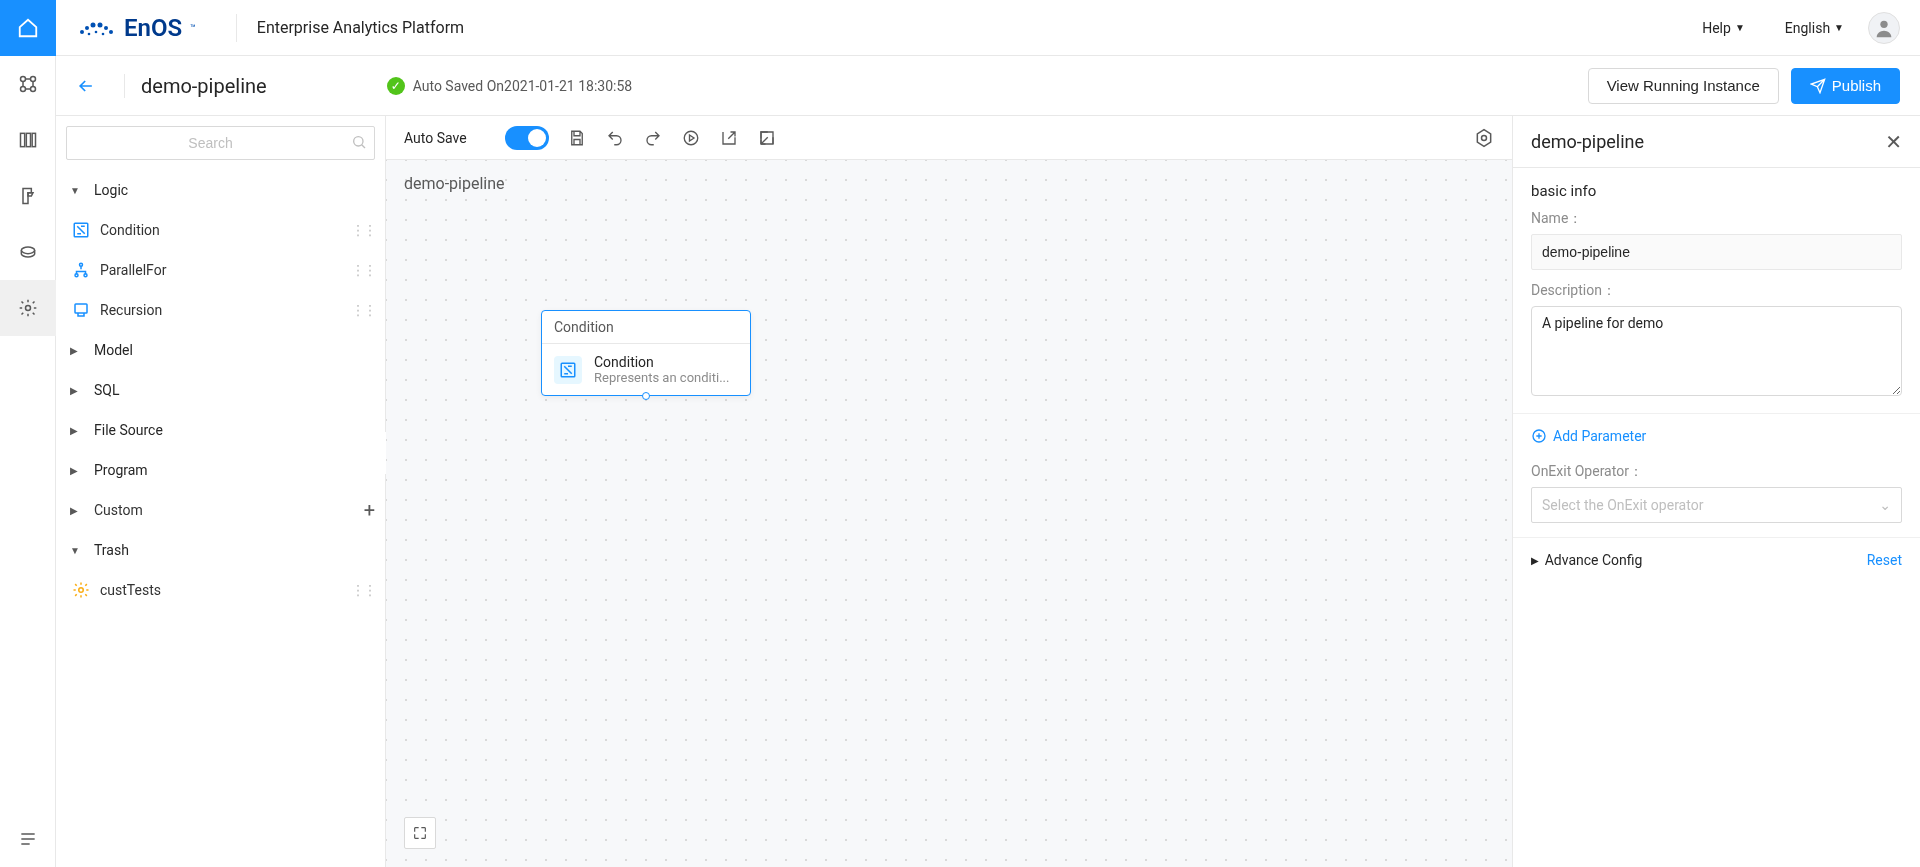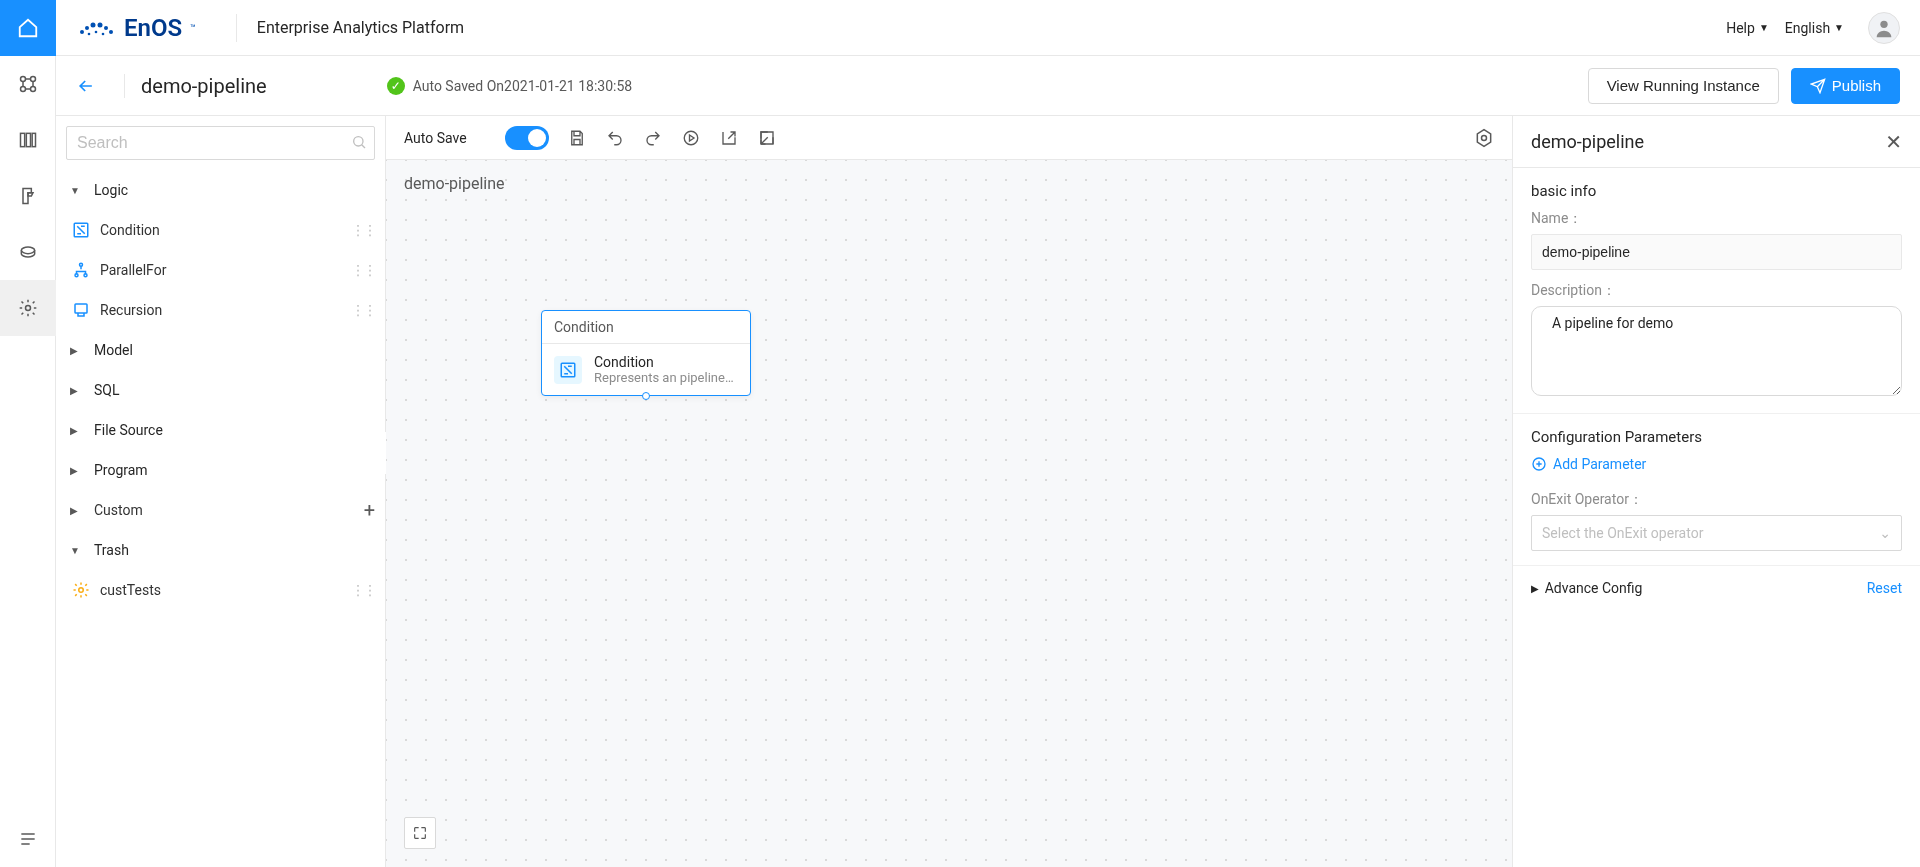--- a/index.html
+++ b/index.html
@@ -16,21 +16,21 @@
 
 .main { flex: 1; display: flex; flex-direction: column; }
 
 
 .header { height: 56px; border-bottom: 1px solid #e8e8e8; display: flex; align-items: center; padding: 0 20px; }
 .logo { display: flex; align-items: center; gap: 8px; margin-right: 20px; }
 .logo-text { font-size: 24px; font-weight: 600; color: #003a8c; }
 .vsep { width: 1px; height: 28px; background: #e8e8e8; margin: 0 20px; }
 .header-title { font-size: 16px; color: #262626; }
 .header .spacer { flex: 1; }
-.header-link { color: #262626; cursor: pointer; display: flex; align-items: center; gap: 4px; margin-left: 16px; }
+.header-link { color: #262626; cursor: pointer; display: flex; align-items: center; gap: 4px; margin-left: 40px; }
 .caret-down { font-size: 10px; }
 .avatar { width: 32px; height: 32px; border-radius: 50%; background: #f0f2f5; margin-left: 24px; display: flex; align-items: center; justify-content: center; border: 1px solid #e0e0e0; }
 
 
 .subheader { height: 60px; border-bottom: 1px solid #e8e8e8; display: flex; align-items: center; padding: 0 20px; }
 .back-arrow { color: #1890ff; font-size: 20px; margin-right: 12px; cursor: pointer; }
 .subheader .vsep2 { width: 1px; height: 24px; background: #e8e8e8; margin: 0 16px; }
 .pipeline-name { font-size: 20px; color: #262626; }
 .save-status { display: flex; align-items: center; gap: 8px; margin-left: 120px; color: #595959; }
 .check-icon { width: 18px; height: 18px; border-radius: 50%; background: #52c41a; display: flex; align-items: center; justify-content: center; color: #fff; font-size: 12px; }
@@ -39,21 +39,21 @@
 .subheader .spacer { flex: 1; }
 .subheader .btn { margin-left: 12px; }
 
 
 .content { flex: 1; display: flex; min-height: 0; }
 
 
 .left-panel { width: 330px; border-right: 1px solid #e8e8e8; display: flex; flex-direction: column; position: relative; }
 .search-wrap { padding: 10px; }
 .search-box { position: relative; }
-.search-input { width: 100%; height: 34px; border: 1px solid #d9d9d9; border-radius: 2px; padding: 0 30px 0 10px; font-size: 16px; }
+.search-input { width: 100%; height: 34px; border: 1px solid #d9d9d9; border-radius: 2px; padding: 0 30px 0 10px; font-size: 14px; text-align: center; }
 .search-input::placeholder { color: #bfbfbf; }
 .search-icon { position: absolute; right: 8px; top: 8px; color: #bfbfbf; }
 .tree { flex: 1; overflow: auto; }
 .tree-group { height: 40px; display: flex; align-items: center; padding-left: 14px; cursor: pointer; color: #262626; }
 .tree-group .toggle { width: 14px; font-size: 10px; color: #595959; margin-right: 10px; }
 .tree-item { height: 40px; display: flex; align-items: center; padding-left: 14px; padding-right: 10px; cursor: pointer; }
 .tree-item .icon-slot { width: 22px; display: flex; justify-content: center; margin-right: 8px; color: #1890ff; }
 .tree-item.child { padding-left: 14px; }
 .tree-item .drag { margin-left: auto; color: #bfbfbf; font-size: 14px; letter-spacing: -2px; }
 .tree-item .plus { margin-left: auto; color: #595959; font-size: 20px; }
@@ -83,21 +83,21 @@
 
 
 .right-panel { width: 408px; border-left: 1px solid #e8e8e8; display: flex; flex-direction: column; overflow: auto; }
 .rp-head { height: 52px; display: flex; align-items: center; padding: 0 18px; border-bottom: 1px solid #e8e8e8; }
 .rp-title { font-size: 18px; color: #262626; }
 .rp-close { margin-left: auto; font-size: 20px; color: #595959; cursor: pointer; }
 .rp-section { padding: 14px 18px; border-bottom: 1px solid #f0f0f0; }
 .rp-label { color: #8c8c8c; margin-bottom: 6px; }
 .rp-heading { color: #262626; margin-bottom: 10px; font-size: 15px; }
 .rp-input { width: 100%; height: 36px; border: 1px solid #e8e8e8; background: #fafafa; padding: 0 10px; border-radius: 2px; color: #262626; font-size: 14px; }
-.rp-textarea { width: 100%; height: 90px; border: 1px solid #d9d9d9; padding: 8px 20px; border-radius: 10px; resize: both; font-family: inherit; font-size: 14px; color: #262626; }
+.rp-textarea { width: 100%; height: 90px; border: 1px solid #d9d9d9; padding: 8px 10px; border-radius: 4px; resize: both; font-family: inherit; font-size: 14px; color: #262626; }
 .rp-link { color: #1890ff; cursor: pointer; display: inline-flex; align-items: flex-start; gap: 6px; }
 .rp-select { width: 100%; height: 36px; border: 1px solid #d9d9d9; border-radius: 2px; padding: 0 10px; color: #bfbfbf; display: flex; align-items: center; justify-content: space-between; cursor: pointer; }
 .rp-foot { display: flex; align-items: center; padding: 14px 18px; }
 .rp-adv { color: #262626; cursor: pointer; display: flex; align-items: center; gap: 6px; }
 .rp-reset { margin-left: auto; color: #1890ff; cursor: pointer; }
 svg { display: block; }
 </style>
 </head>
 <body>
 
@@ -351,21 +351,21 @@
             <div class="node-head">Condition</div>
             <div class="node-body">
               <div class="node-icon">
                   <svg width="18" height="18" viewBox="0 0 24 24" fill="none" stroke="#1890ff" stroke-width="2">
                     <rect x="3" y="3" width="18" height="18" rx="1"></rect>
                     <path d="M7 7l10 10M7 17h5M12 7h5"></path>
                   </svg>
                 </div>
               <div class="node-text">
                 <div class="t1">Condition</div>
-                <div class="t2">Represents an pipeline...</div>
+                <div class="t2">Represents an conditi...</div>
               </div>
             </div>
             <div class="node-port"></div>
           </div>
           <div class="fullscreen-btn">
             <svg width="16" height="16" viewBox="0 0 24 24" fill="none" stroke="currentColor" stroke-width="1.8">
                 <path d="M4 4h6M4 4v6M20 4h-6M20 4v6M14 4l6 0M4 20h6M4 20v-6M20 20h-6M20 20v-6"></path>
               </svg>
           </div>
         </div>
@@ -378,21 +378,20 @@
         </div>
         <div class="rp-section">
           <div class="rp-heading">basic info</div>
           <div class="rp-label">Name：</div>
           <input class="rp-input" readonly="" value="demo-pipeline" style="">
           <div style="height:12px;"></div>
           <div class="rp-label">Description：</div>
           <textarea class="rp-textarea" style="">A pipeline for demo</textarea>
         </div>
         <div class="rp-section">
-          <div class="rp-heading">Configuration Parameters</div>
           <div class="rp-link">
             <svg width="16" height="16" viewBox="0 0 24 24" fill="none" stroke="#1890ff" stroke-width="2">
                 <circle cx="12" cy="12" r="9"></circle>
                 <path d="M12 8v8M8 12h8"></path>
               </svg>
             <span>Add Parameter</span>
           </div>
           <div style="height:16px;"></div>
           <div class="rp-label">OnExit Operator：</div>
           <div class="rp-select">

